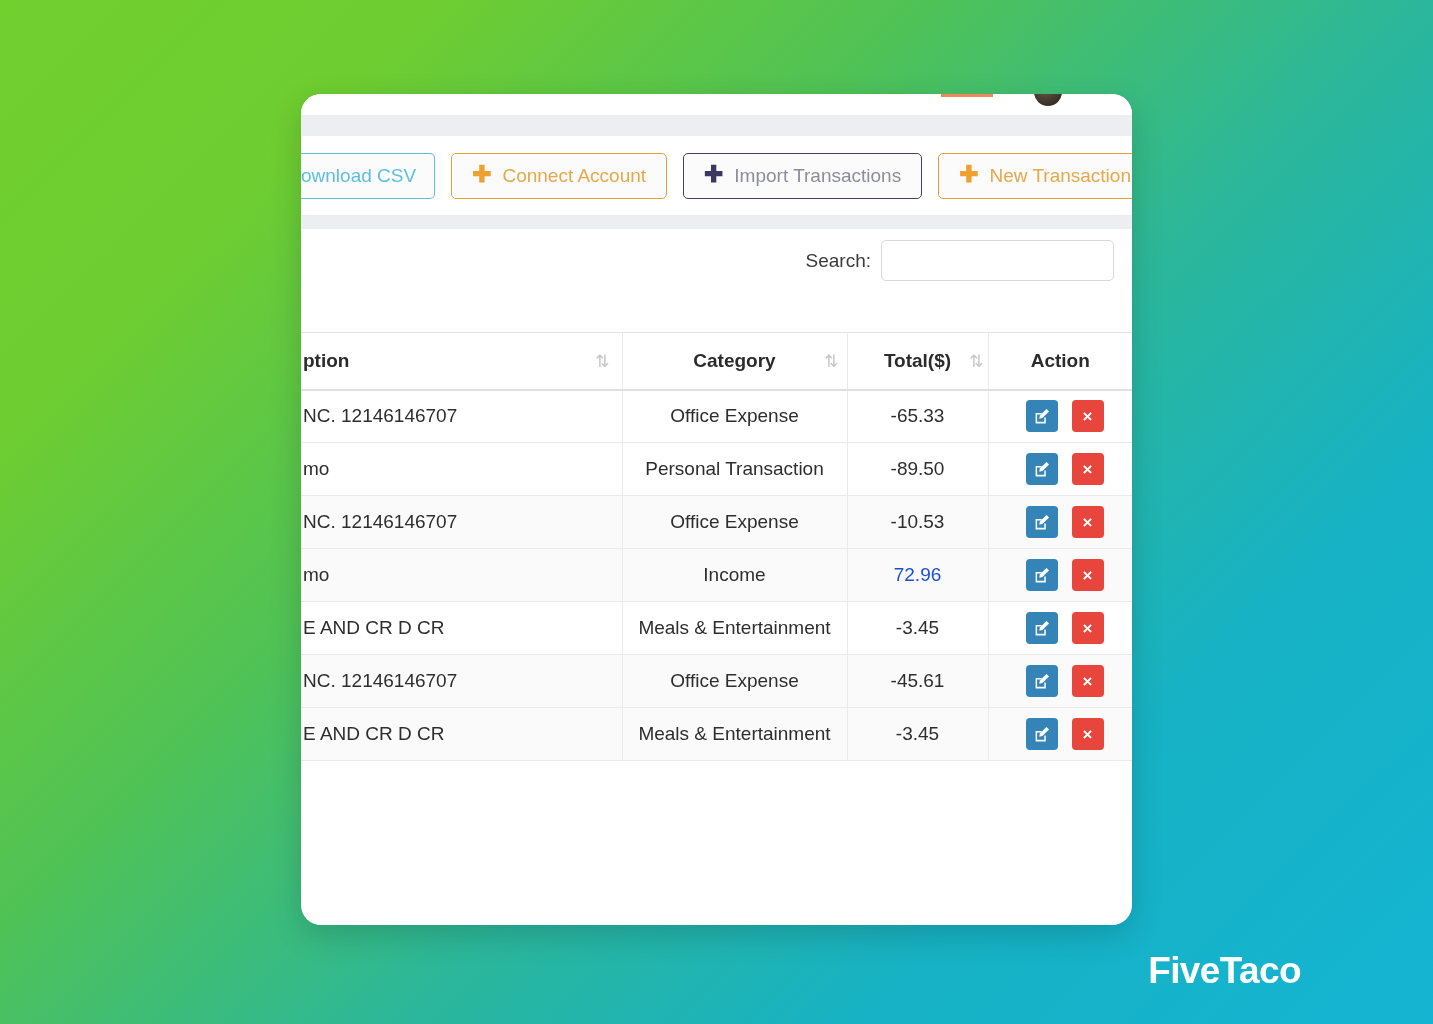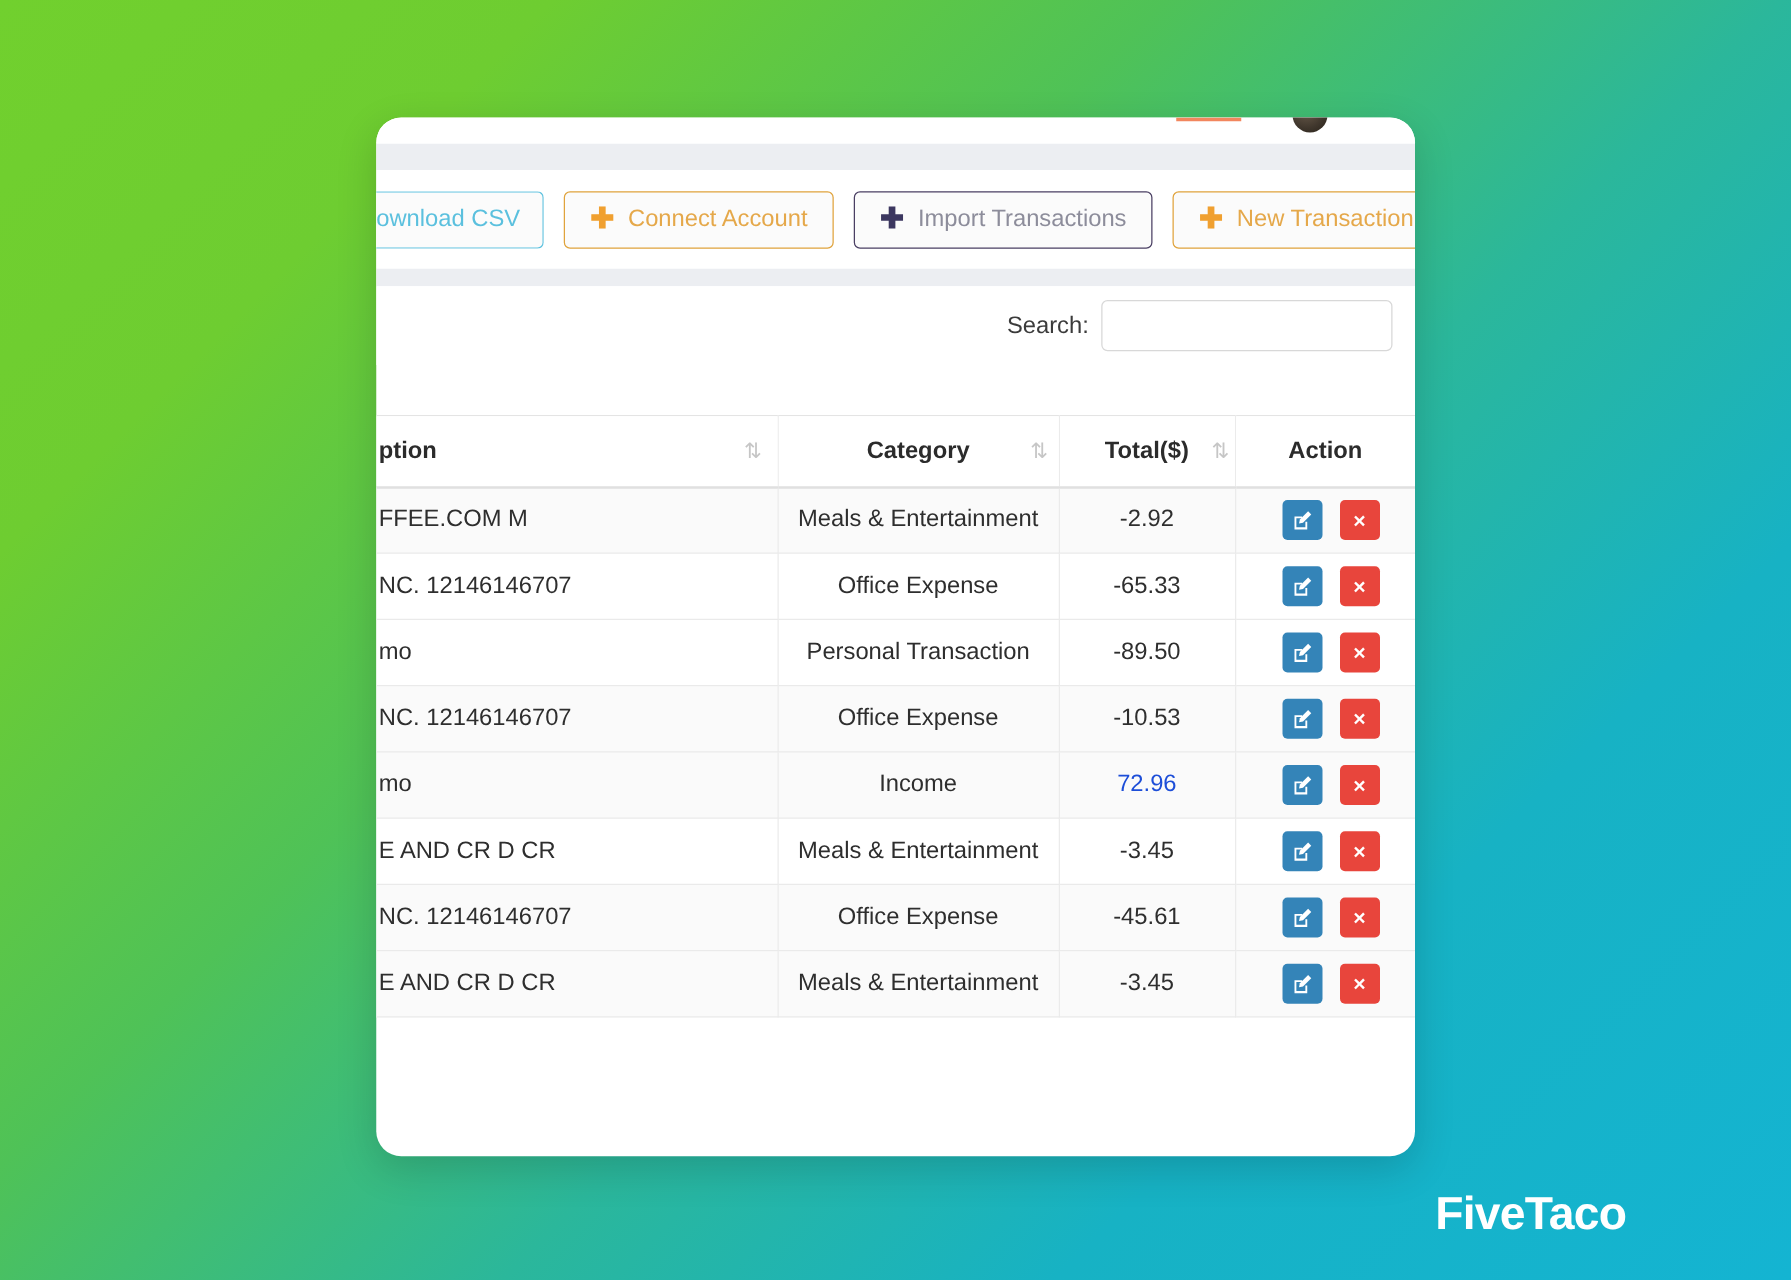--- a/index.html
+++ b/index.html
@@ -338,38 +338,20 @@
           <th class="th-total">
             <span>Total($)</span>
             <span class="sort-ico">⇅</span>
           </th>
           <th class="th-action">
             <span>Action</span>
           </th>
         </tr>
       </thead>
       <tbody id="table-body">
-          <tr class="odd">
-            <td class="cell-desc">FFEE.COM M</td>
-            <td class="cell-cat">Meals &amp; Entertainment</td>
-            <td class="cell-total">-2.92</td>
-            <td class="cell-action">
-              <div class="act-btns">
-                <div class="act-btn act-edit">
-                  <svg width="17" height="17" viewBox="0 0 17 17">
-                    <path d="M2.6 5.1 h6.1 v1.5 H4.1 v7.2 h7.2 V9.4 h1.5 v6.1 H2.6 z" fill="#ffffff"></path>
-                    <path d="M13.5 1.0 l2.5 2.5 -6.6 6.6 -3.2 0.7 0.7 -3.2 z" fill="#ffffff"></path>
-                  </svg>
-                </div>
-                <div class="act-btn act-del">
-                  <span class="act-del-x">×</span>
-                </div>
-              </div>
-            </td>
-          </tr>
           <tr class="even">
             <td class="cell-desc">NC. 12146146707</td>
             <td class="cell-cat">Office Expense</td>
             <td class="cell-total">-65.33</td>
             <td class="cell-action">
               <div class="act-btns">
                 <div class="act-btn act-edit">
                   <svg width="17" height="17" viewBox="0 0 17 17">
                     <path d="M2.6 5.1 h6.1 v1.5 H4.1 v7.2 h7.2 V9.4 h1.5 v6.1 H2.6 z" fill="#ffffff"></path>
                     <path d="M13.5 1.0 l2.5 2.5 -6.6 6.6 -3.2 0.7 0.7 -3.2 z" fill="#ffffff"></path>

